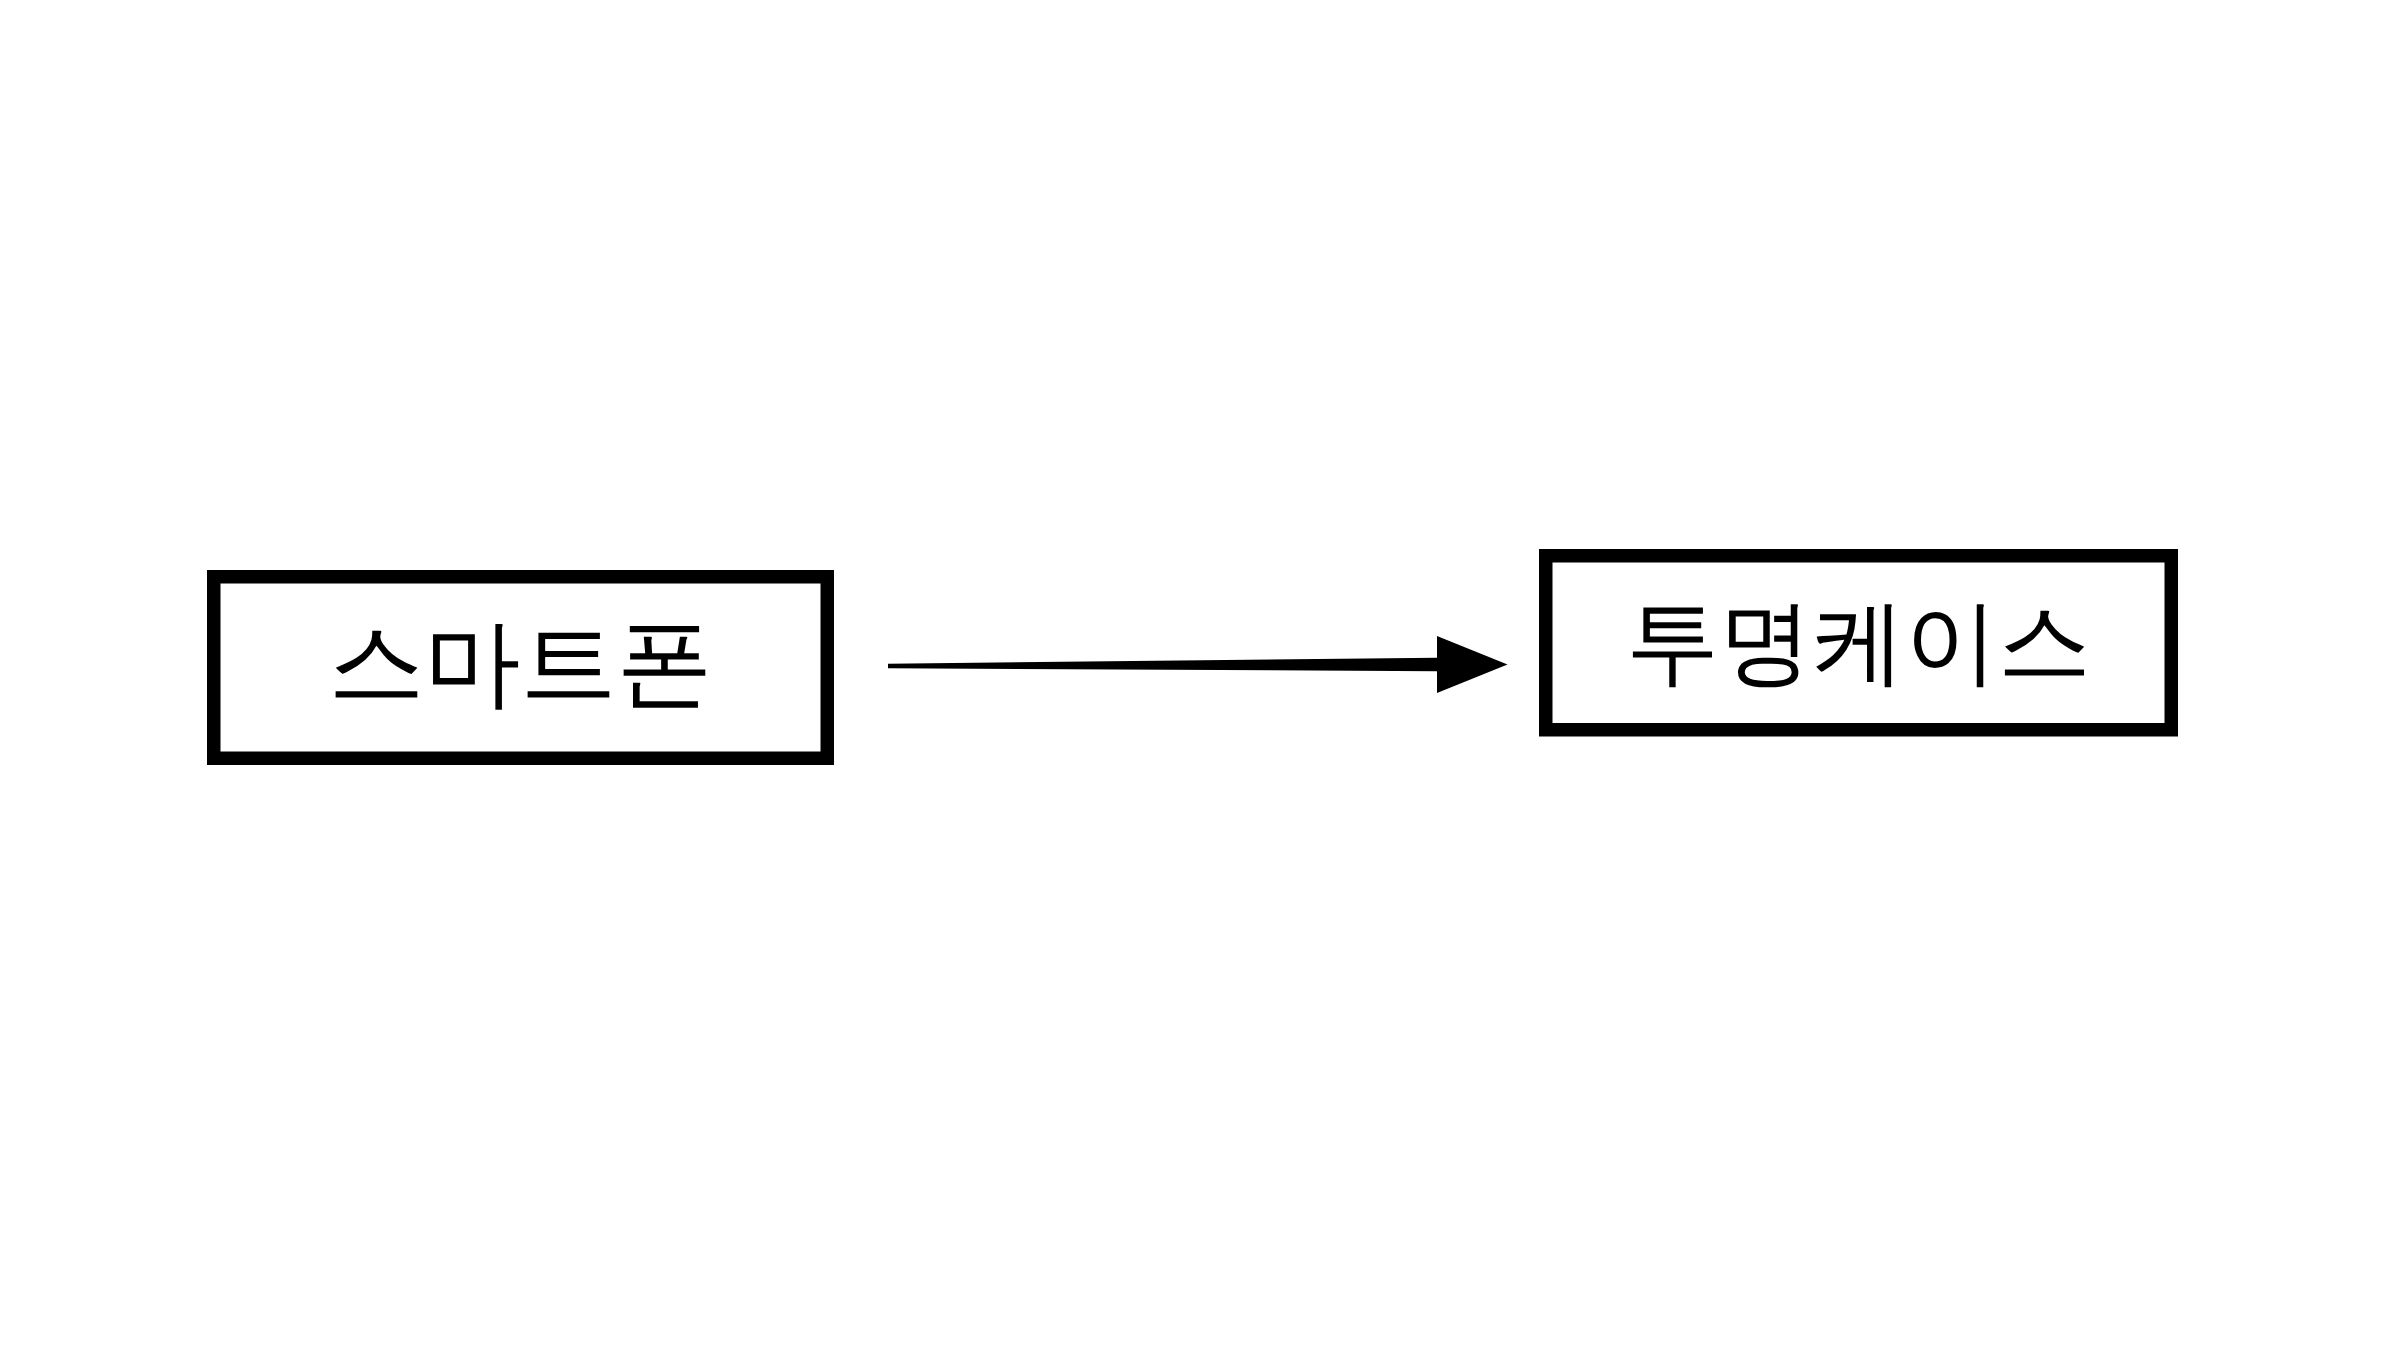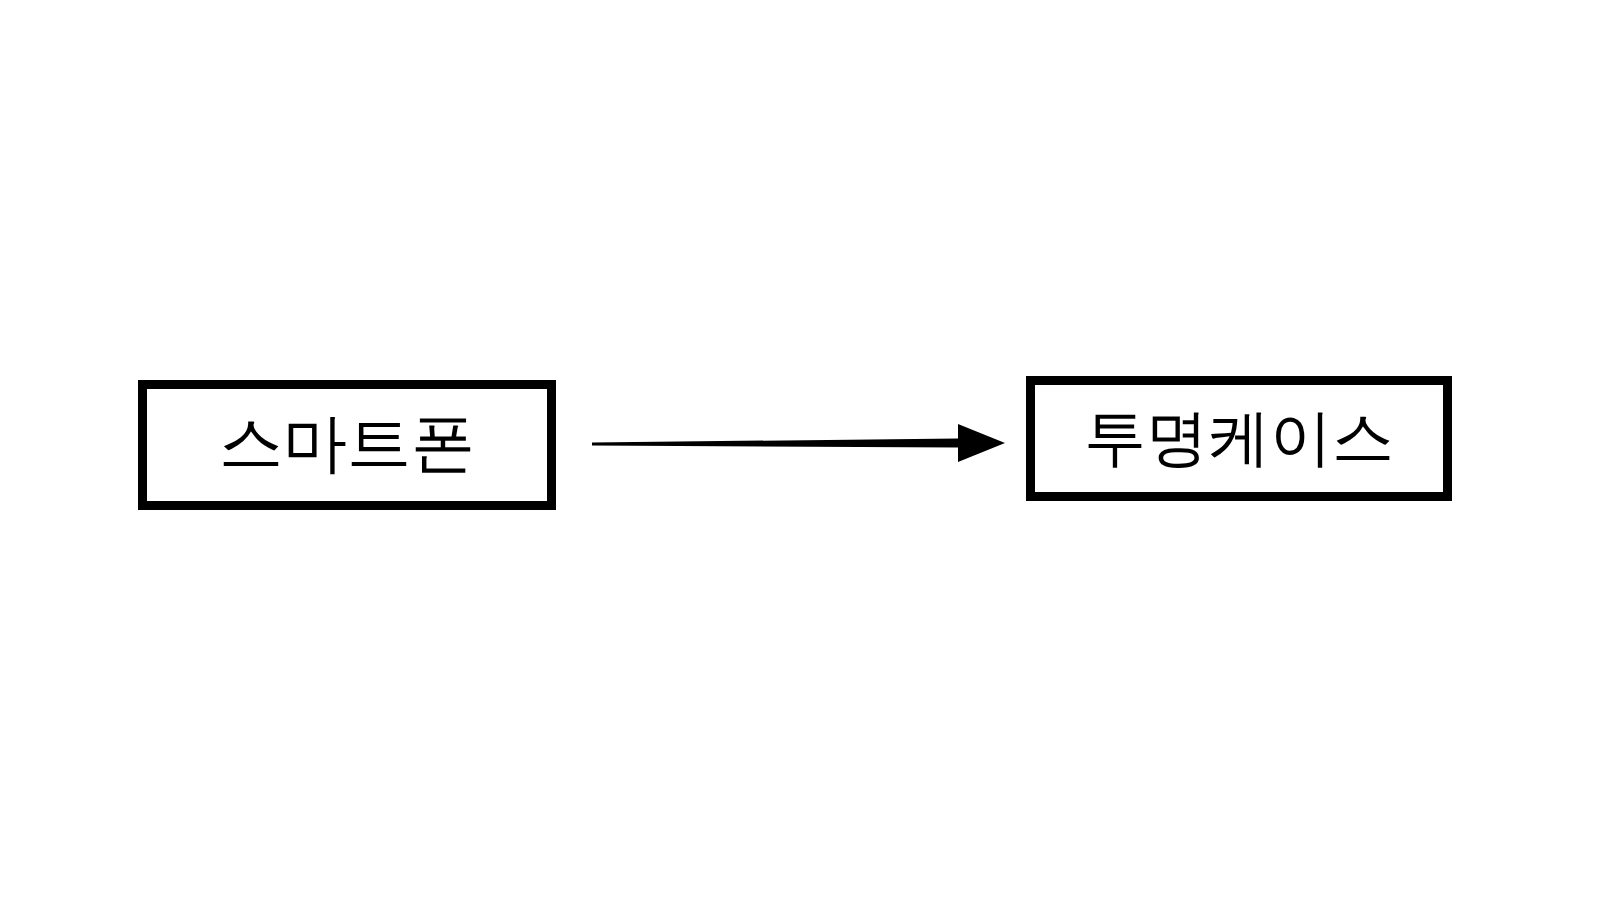--- a/index.html
+++ b/index.html
@@ -48,21 +48,21 @@
     height: 130px;
   }
 
   #node-source .node-label {
     font-size: 64px;
     padding-bottom: 4px;
   }
 
   #node-target {
     left: 1026px;
-    top: 376px;
+    top: 366px;
     width: 426px;
     height: 125px;
   }
 
   #node-target .node-label {
     font-size: 62px;
     padding-bottom: 2px;
   }
 
   #edge-layer {

